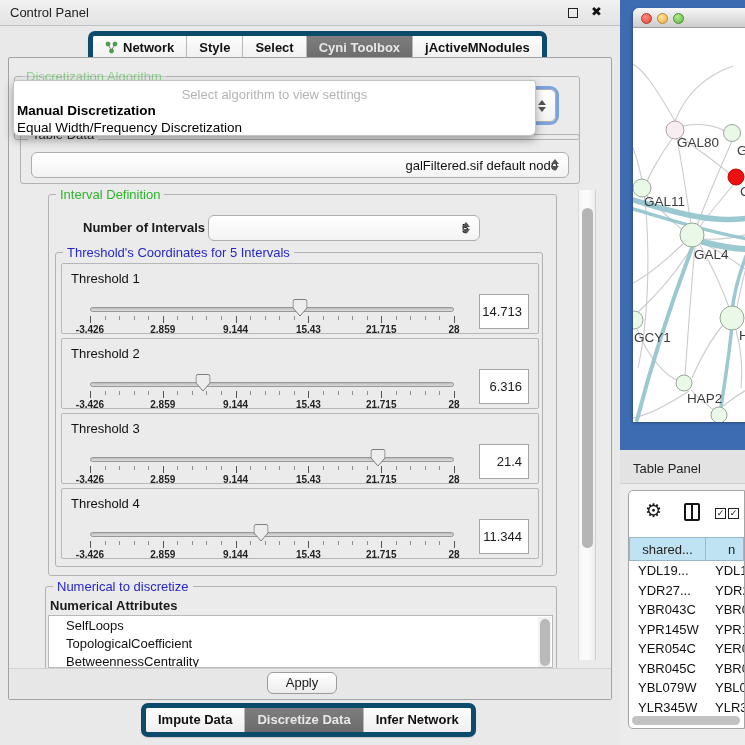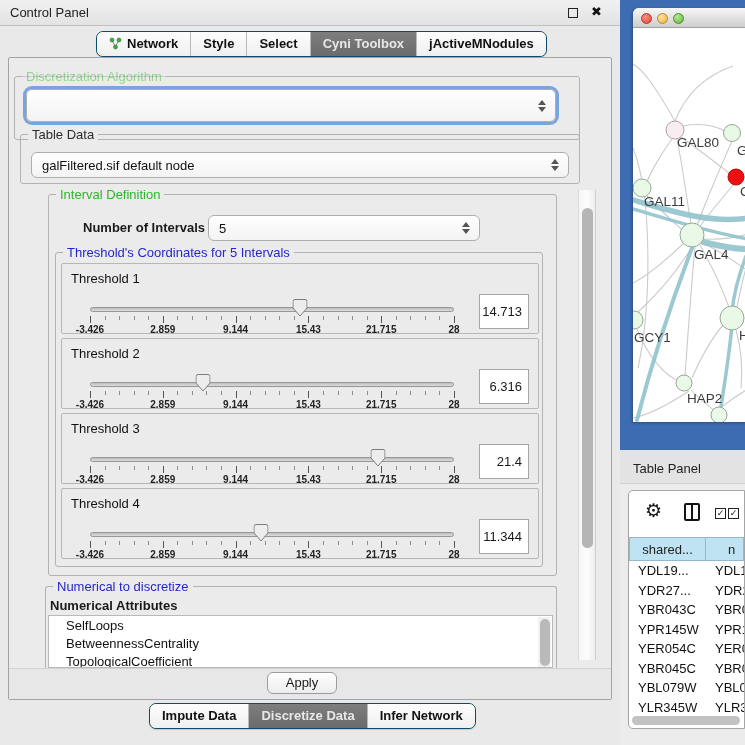--- a/index.html
+++ b/index.html
@@ -9,42 +9,42 @@
   .abs { position:absolute; }
 
   
   .titlebar { left:0; top:0; width:620px; height:26px; background:linear-gradient(#f1f1f1,#e3e3e3);
               border-bottom:1px solid #c0c0c0; }
   .titlebar .t { position:absolute; left:10px; top:5px; font-size:13px; color:#222; }
   .float-ic { position:absolute; right:42px; top:8px; width:10px; height:10px; border:1.5px solid #222; background:transparent; }
   .close-ic { position:absolute; right:18px; top:4px; font-size:13px; font-weight:bold; color:#111; }
 
   
-  .tabrow { display:flex; position:absolute; border:1px solid #0c4a6e; border-radius:7px;
-            overflow:hidden; background:#bef264; box-shadow:0 1px 1px rgba(0,0,0,.15);margin-left:8px; }
+  .tabrow { display:flex; position:absolute; border:5px solid #0c4a6e; border-radius:7px;
+            overflow:hidden; background:#bef264; box-shadow:0 1px 1px rgba(0,0,0,.15); }
   .tab { padding:4px 12px 5px; font-size:13px; font-weight:600; color:#111;
          background:linear-gradient(#fdfdfd,#efefef); border-right:1px solid #b9b9b9;
          display:flex; align-items:center; gap:5px; white-space:nowrap; }
   .tab:last-child { border-right:none; }
   .tab.sel { background:linear-gradient(#7e7e7e,#6b6b6b); color:#e8e8e8; }
   .top-tabs { left:88px; top:31px; }
   .bottom-tabs { left:141px; top:703px; }
 
   
   .content { left:8px; top:57px; width:604px; height:643px; background:#ebebeb;
              border:1px solid #a3a3a3; border-radius:2px; }
 
   .groupbox { position:absolute; border:1px solid #b2b2b2; border-radius:3px; }
   .grouplabel { position:absolute; top:-8px; left:7px; background:#ebebeb; padding:0 4px; font-size:13px; }
   .g-green { color:#2db52d; }
   .g-blue  { color:#2626cc; }
   .g-dark  { color:#2b2b2b; }
 
   .combo { position:absolute; background:linear-gradient(#ffffff,#f3f3f3); border:1px solid #aeaeae;
-           border-radius:6px; display:flex; align-items:center; padding:0 10px; font-size:13px; color:#111; }
+           border-radius:6px; display:flex; align-items:center; padding:0 10px; font-size:13px; color:#111;justify-content:flex-end; }
   .stepper { position:absolute; right:9px; top:50%; transform:translateY(-50%); display:flex;
              flex-direction:column; gap:2px; }
   .stepper i { width:0; height:0; border-left:4px solid transparent; border-right:4px solid transparent; }
   .stepper .up { border-bottom:5px solid #555; }
   .stepper .dn { border-top:5px solid #555; }
   .focusring { box-shadow:0 0 0 3px rgba(94,146,221,.8); }
 
   
   .popup { left:13px; top:80px; width:523px; height:56px; background:#fff; border:1px solid #c3c3c3;
            border-radius:3px 3px 6px 6px; box-shadow:0 4px 10px rgba(0,0,0,.35); z-index:50; }
@@ -164,20 +164,25 @@
   <div class="abs groupbox" style="left:14px;top:76px;width:566px;height:64px">
     <span class="grouplabel g-green" style="opacity:.45">Discretization Algorithm</span>
   </div>
   <div class="abs combo focusring" style="left:26px;top:89px;width:530px;height:33px">
     <span class="stepper">
         <i class="up"></i>
         <i class="dn"></i>
       </span>
   </div>
 
+  <div class="abs popup">
+    <div class="prompt">Select algorithm to view settings</div>
+    <div class="opt1">Manual Discretization</div>
+    <div class="opt2">Equal Width/Frequency Discretization</div>
+  </div>
 
   <div class="abs groupbox" style="left:20px;top:134px;width:560px;height:50px">
     <span class="grouplabel g-dark">Table Data</span>
   </div>
   <div class="abs combo" style="left:31px;top:152px;width:538px;height:26px">
     <span>galFiltered.sif default node</span>
     <span class="stepper">
         <i class="up"></i>
         <i class="dn"></i>
       </span>
@@ -395,22 +400,22 @@
     </div>
   </div>
 
   <div class="abs groupbox" style="left:45px;top:586px;width:512px;height:114px;border-bottom:none;border-radius:3px 3px 0 0">
     <span class="grouplabel g-blue">Numerical to discretize</span>
   </div>
   <div class="abs" style="left:50px;top:598px;font-weight:bold;font-size:13px">Numerical Attributes</div>
   <div class="abs attr-list">
     <div id="attr-items">
         <div class="attr-item">SelfLoops</div>
+        <div class="attr-item">TopologicalCoefficient</div>
         <div class="attr-item">BetweennessCentrality</div>
-        <div class="attr-item">TopologicalCoefficient</div>
       </div>
     <div class="attr-scroll">
         <div class="attr-thumb"></div>
       </div>
   </div>
 
   <div class="abs apply-strip">
     <div class="apply-btn">Apply</div>
   </div>
 

